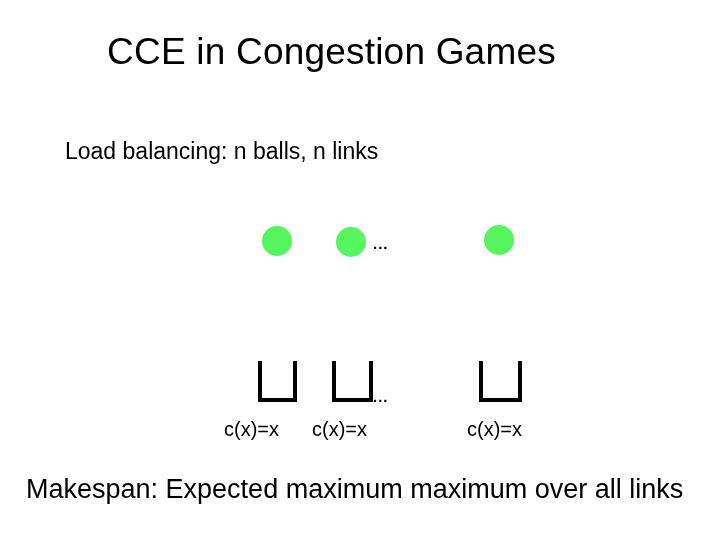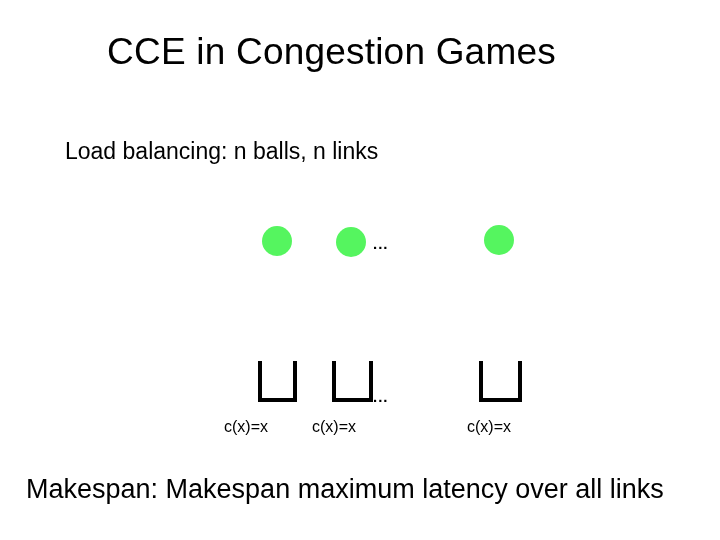--- a/index.html
+++ b/index.html
@@ -80,21 +80,21 @@
     box-sizing: border-box;
     background: transparent;
   }
   #bin-1 { left: 258px; top: 361px; }
   #bin-2 { left: 332px; top: 361px; width: 41px; }
   #bin-3 { left: 479px; top: 361px; width: 43px; }
 
   
   .cost-label {
     position: absolute;
-    font-size: 16px;
+    font-size: 20px;
     font-weight: 400;
     line-height: 1.15;
     color: #000000;
     white-space: nowrap;
   }
   #cost-1 { left: 224px; top: 418px; }
   #cost-2 { left: 312px; top: 418px; }
   #cost-3 { left: 467px; top: 418px; }
 
   
@@ -133,15 +133,15 @@
   <div id="bins-ellipsis" class="ellipsis">...</div>
 
   <div id="bin-3" class="bin"></div>
 
   <div id="cost-1" class="cost-label">c(x)=x</div>
 
   <div id="cost-2" class="cost-label">c(x)=x</div>
 
   <div id="cost-3" class="cost-label">c(x)=x</div>
 
-  <div id="makespan-text">Makespan: Makespan maximum latency over all links</div>
+  <div id="makespan-text">Makespan: Expected maximum maximum over all links</div>
 
 </div>
 
 </body></html>

